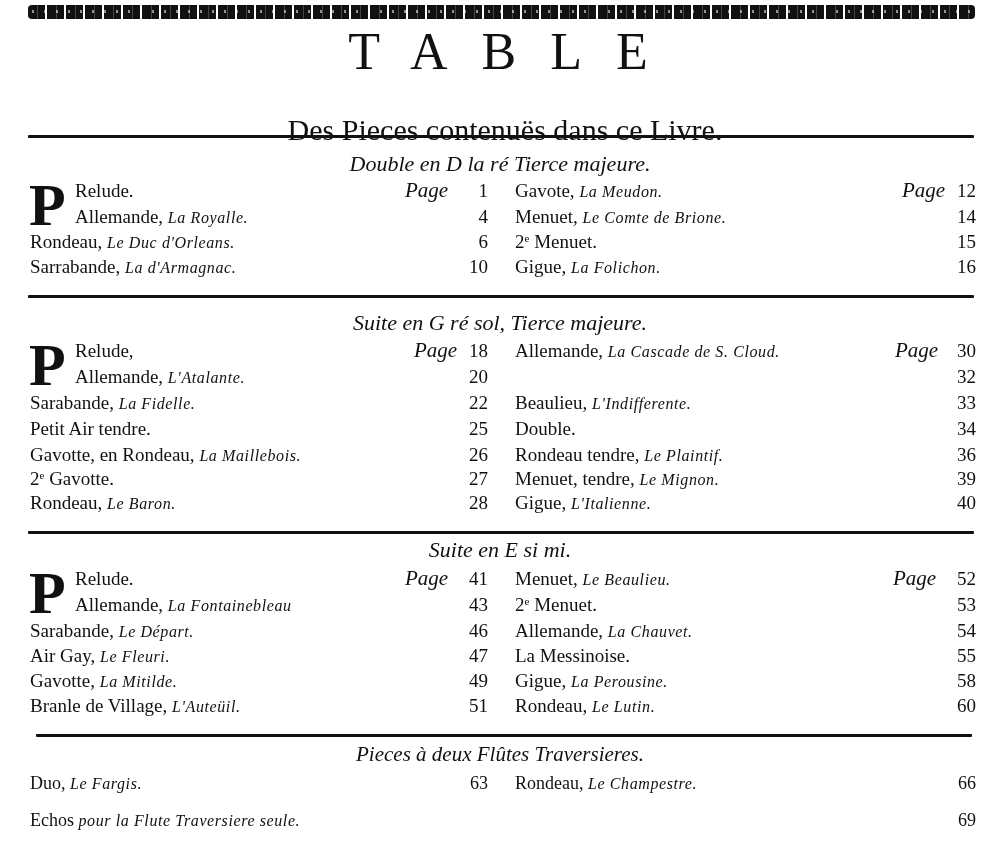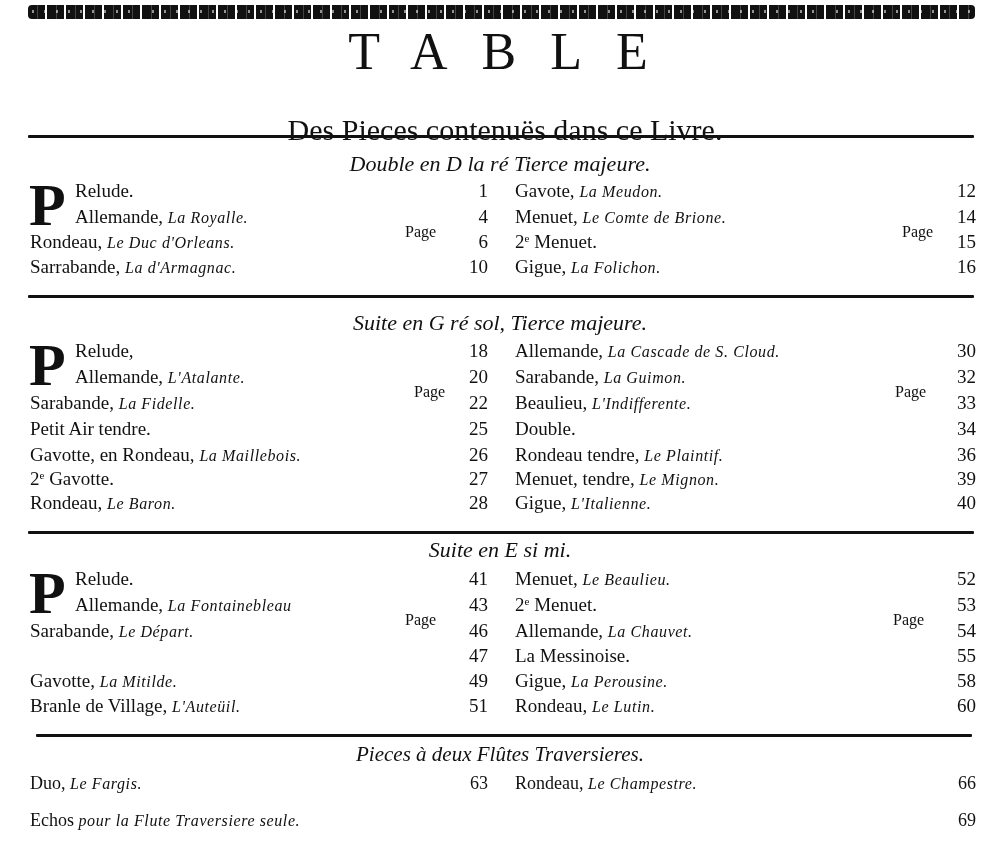--- a/index.html
+++ b/index.html
@@ -30,21 +30,21 @@
     position: absolute; left: 28px; width: 946px; height: 3px; background: #111;
     border-radius: 1px;
   }
   .sec-head {
     position: absolute; left: 0; width: 1000px; text-align: center;
     font-style: italic; font-size: 22px; line-height: 26px;
   }
   .row { position: absolute; height: 25px; font-size: 19px; line-height: 25px; white-space: nowrap; }
   .name { position: absolute; top: 0; }
   .name .it { font-style: italic; font-size: 16px; letter-spacing: 0.6px; }
-  .pg-label { position: absolute; top: 0; font-size: 16px; margin-top: 41px; }
+  .pg-label { position: absolute; top: 0; font-style: italic; font-size: 21px; }
   .pg-num { position: absolute; top: 0; text-align: right; width: 40px; }
   .dropcap {
     position: absolute; font-size: 60px; line-height: 54px; font-weight: bold;
     left: 29px;
   }
   sup { font-size: 11px; vertical-align: 6px; line-height: 0; }
   .foot { font-size: 18px; }
 </style>
 </head>
 <body>
@@ -95,21 +95,20 @@
   <span class="name" style="left:75px"><span>Relude,</span></span>
   <span class="pg-label" style="left:414px">Page</span>
   <span class="pg-num" style="left:448px">18</span>
   <span class="name" style="left:515px"><span>Allemande, </span><span class="it">La Cascade de S. Cloud.</span></span>
   <span class="pg-label" style="left:895px">Page</span>
   <span class="pg-num" style="left:936px">30</span>
 </div>
 <div class="row" style="top:364px;left:0;width:1000px">
   <span class="name" style="left:75px"><span>Allemande, </span><span class="it">L'Atalante.</span></span>
   <span class="pg-num" style="left:448px">20</span>
-  <span class="name" style="left:515px"><span>Sarabande, </span><span class="it">La Guimon.</span></span>
   <span class="pg-num" style="left:936px">32</span>
 </div>
 <div class="row" style="top:390px;left:0;width:1000px">
   <span class="name" style="left:30px"><span>Sarabande, </span><span class="it">La Fidelle.</span></span>
   <span class="pg-num" style="left:448px">22</span>
   <span class="name" style="left:515px"><span>Beaulieu, </span><span class="it">L'Indifferente.</span></span>
   <span class="pg-num" style="left:936px">33</span>
 </div>
 <div class="row" style="top:416px;left:0;width:1000px">
   <span class="name" style="left:30px"><span>Petit Air tendre.</span></span>
@@ -155,20 +154,21 @@
   <span class="name" style="left:515px"><span>2</span><sup>e</sup><span> Menuet.</span></span>
   <span class="pg-num" style="left:936px">53</span>
 </div>
 <div class="row" style="top:618px;left:0;width:1000px">
   <span class="name" style="left:30px"><span>Sarabande, </span><span class="it">Le Départ.</span></span>
   <span class="pg-num" style="left:448px">46</span>
   <span class="name" style="left:515px"><span>Allemande, </span><span class="it">La Chauvet.</span></span>
   <span class="pg-num" style="left:936px">54</span>
 </div>
 <div class="row" style="top:643px;left:0;width:1000px">
+  <span class="name" style="left:30px"><span>Air Gay, </span><span class="it">Le Fleuri.</span></span>
   <span class="pg-num" style="left:448px">47</span>
   <span class="name" style="left:515px"><span>La Messinoise.</span></span>
   <span class="pg-num" style="left:936px">55</span>
 </div>
 <div class="row" style="top:668px;left:0;width:1000px">
   <span class="name" style="left:30px"><span>Gavotte, </span><span class="it">La Mitilde.</span></span>
   <span class="pg-num" style="left:448px">49</span>
   <span class="name" style="left:515px"><span>Gigue, </span><span class="it">La Perousine.</span></span>
   <span class="pg-num" style="left:936px">58</span>
 </div>

